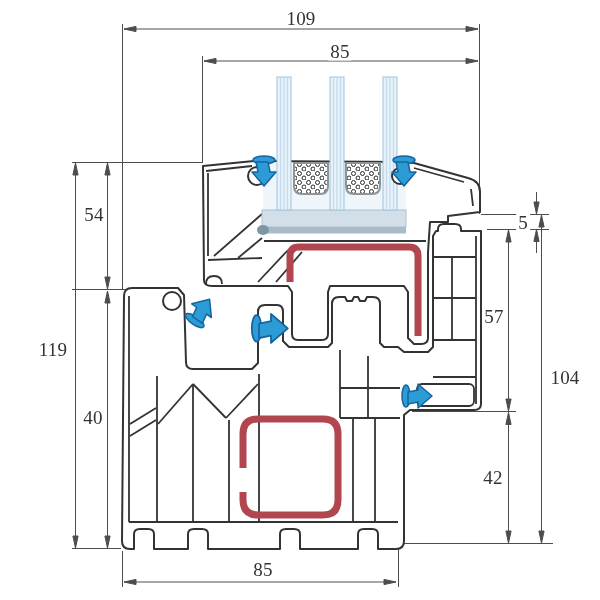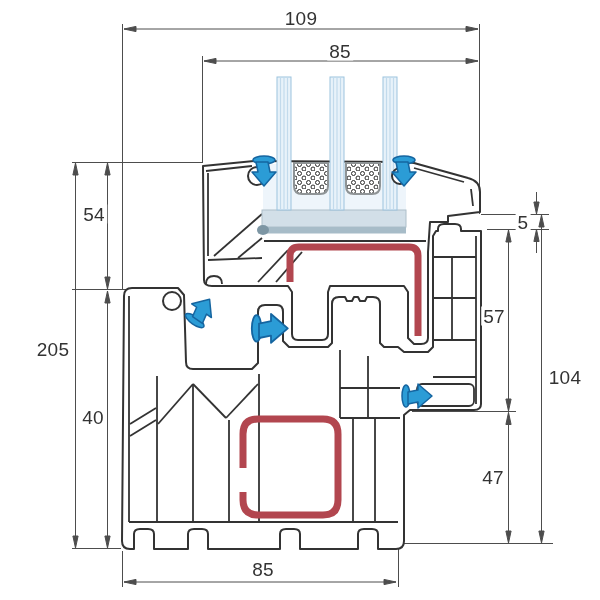--- a/index.html
+++ b/index.html
@@ -1,18 +1,18 @@
 <!DOCTYPE html>
 <html><head>
 <meta charset="utf-8">
 <style>
   html,body{margin:0;padding:0;background:#fff;}
   .stage{
     position:relative;width:600px;height:600px;background:#ffffff;
-    font-family:Liberation Sans, sans-serif;overflow:hidden;
+    font-family:Liberation Serif, serif;overflow:hidden;
   }
   .stage svg{position:absolute;left:0;top:0;}
   .dim-label{
     position:absolute;transform:translate(-50%,-50%);
     font-size:19px;color:#333;letter-spacing:.2px;white-space:nowrap;
     background:#fff;padding:0 2px;line-height:1;
   }
 </style>
 </head>
 <body>
@@ -201,21 +201,21 @@
     <use href="#gask" transform="translate(416,162) rotate(90)"></use>
     <use href="#gask" transform="translate(186,312) rotate(-55)"></use>
     <use href="#gask" transform="translate(259,314) scale(1.2)"></use>
     <use href="#gask" transform="translate(408,384)"></use>
   </g>
 </svg>
 
 <div class="dim-label" style="left:301px;top:18px">109</div>
 <div class="dim-label" style="left:340px;top:51px">85</div>
 <div class="dim-label" style="left:94px;top:214px">54</div>
-<div class="dim-label" style="left:53px;top:349px">205</div>
+<div class="dim-label" style="left:53px;top:349px">119</div>
 <div class="dim-label" style="left:93px;top:417px">40</div>
 <div class="dim-label" style="left:523px;top:222px">5</div>
 <div class="dim-label" style="left:494px;top:316px">57</div>
 <div class="dim-label" style="left:565px;top:377px">104</div>
-<div class="dim-label" style="left:493px;top:477px">47</div>
+<div class="dim-label" style="left:493px;top:477px">42</div>
 <div class="dim-label" style="left:263px;top:569px">85</div>
 
 </div>
 
 </body></html>

